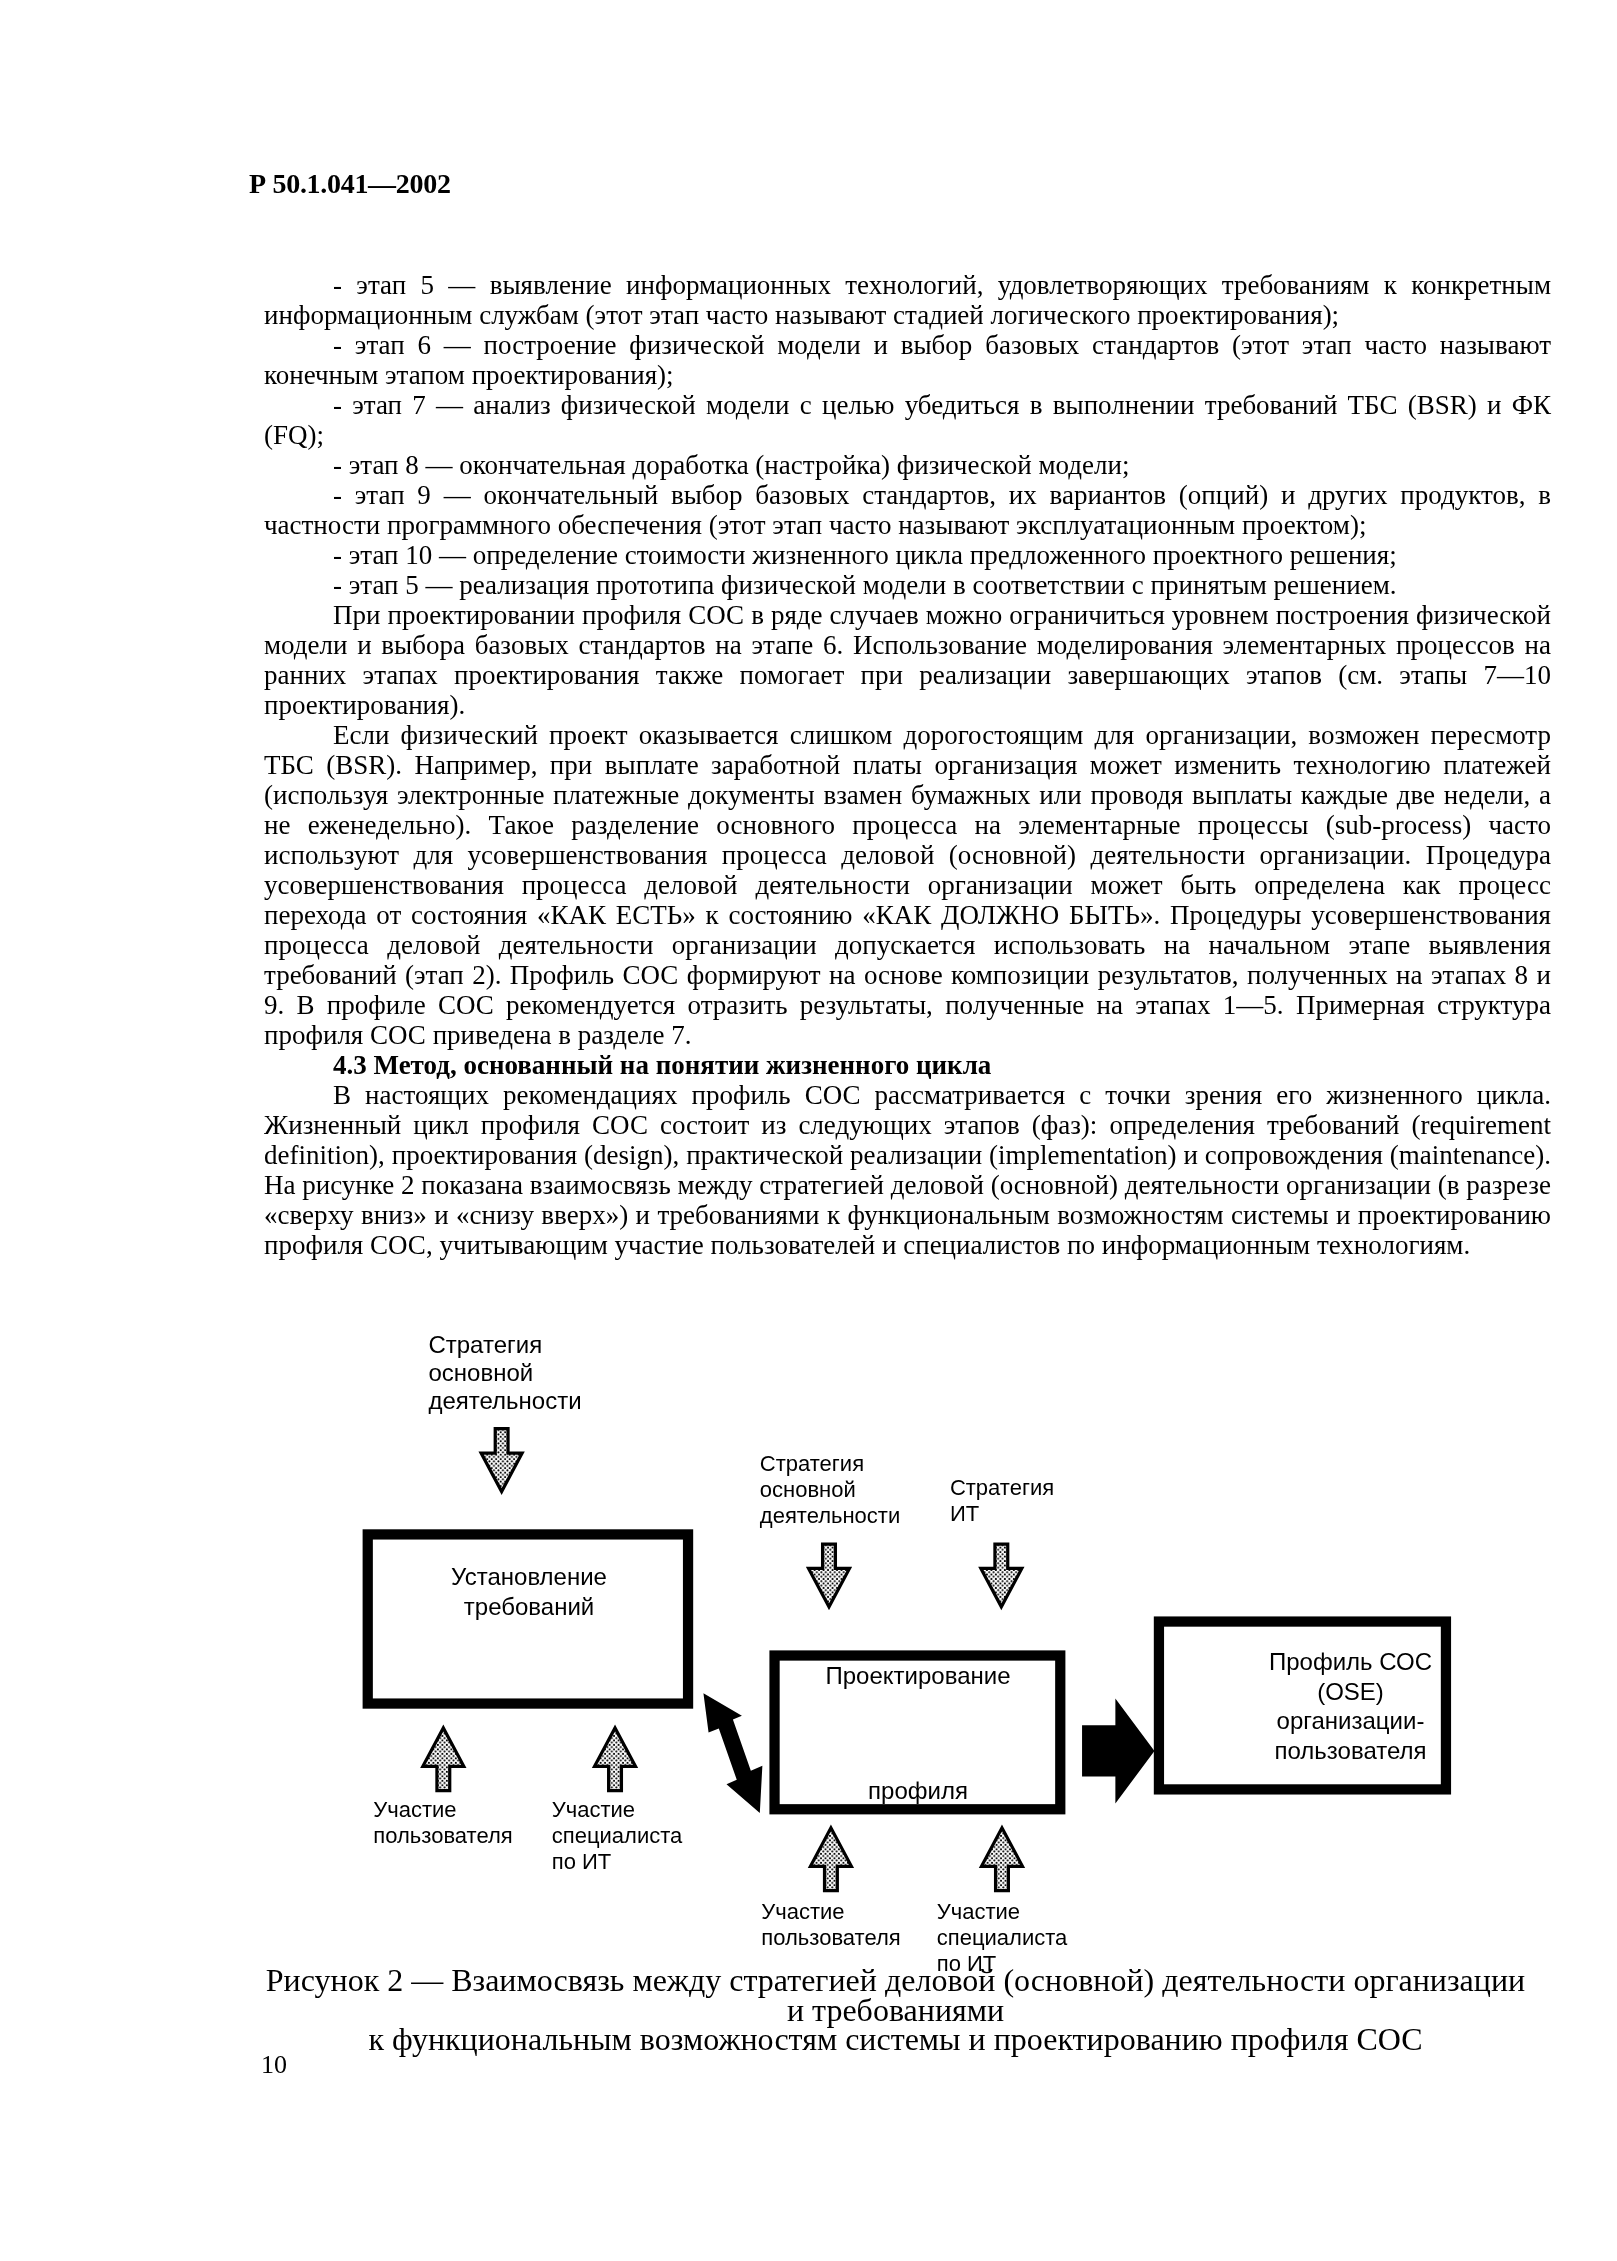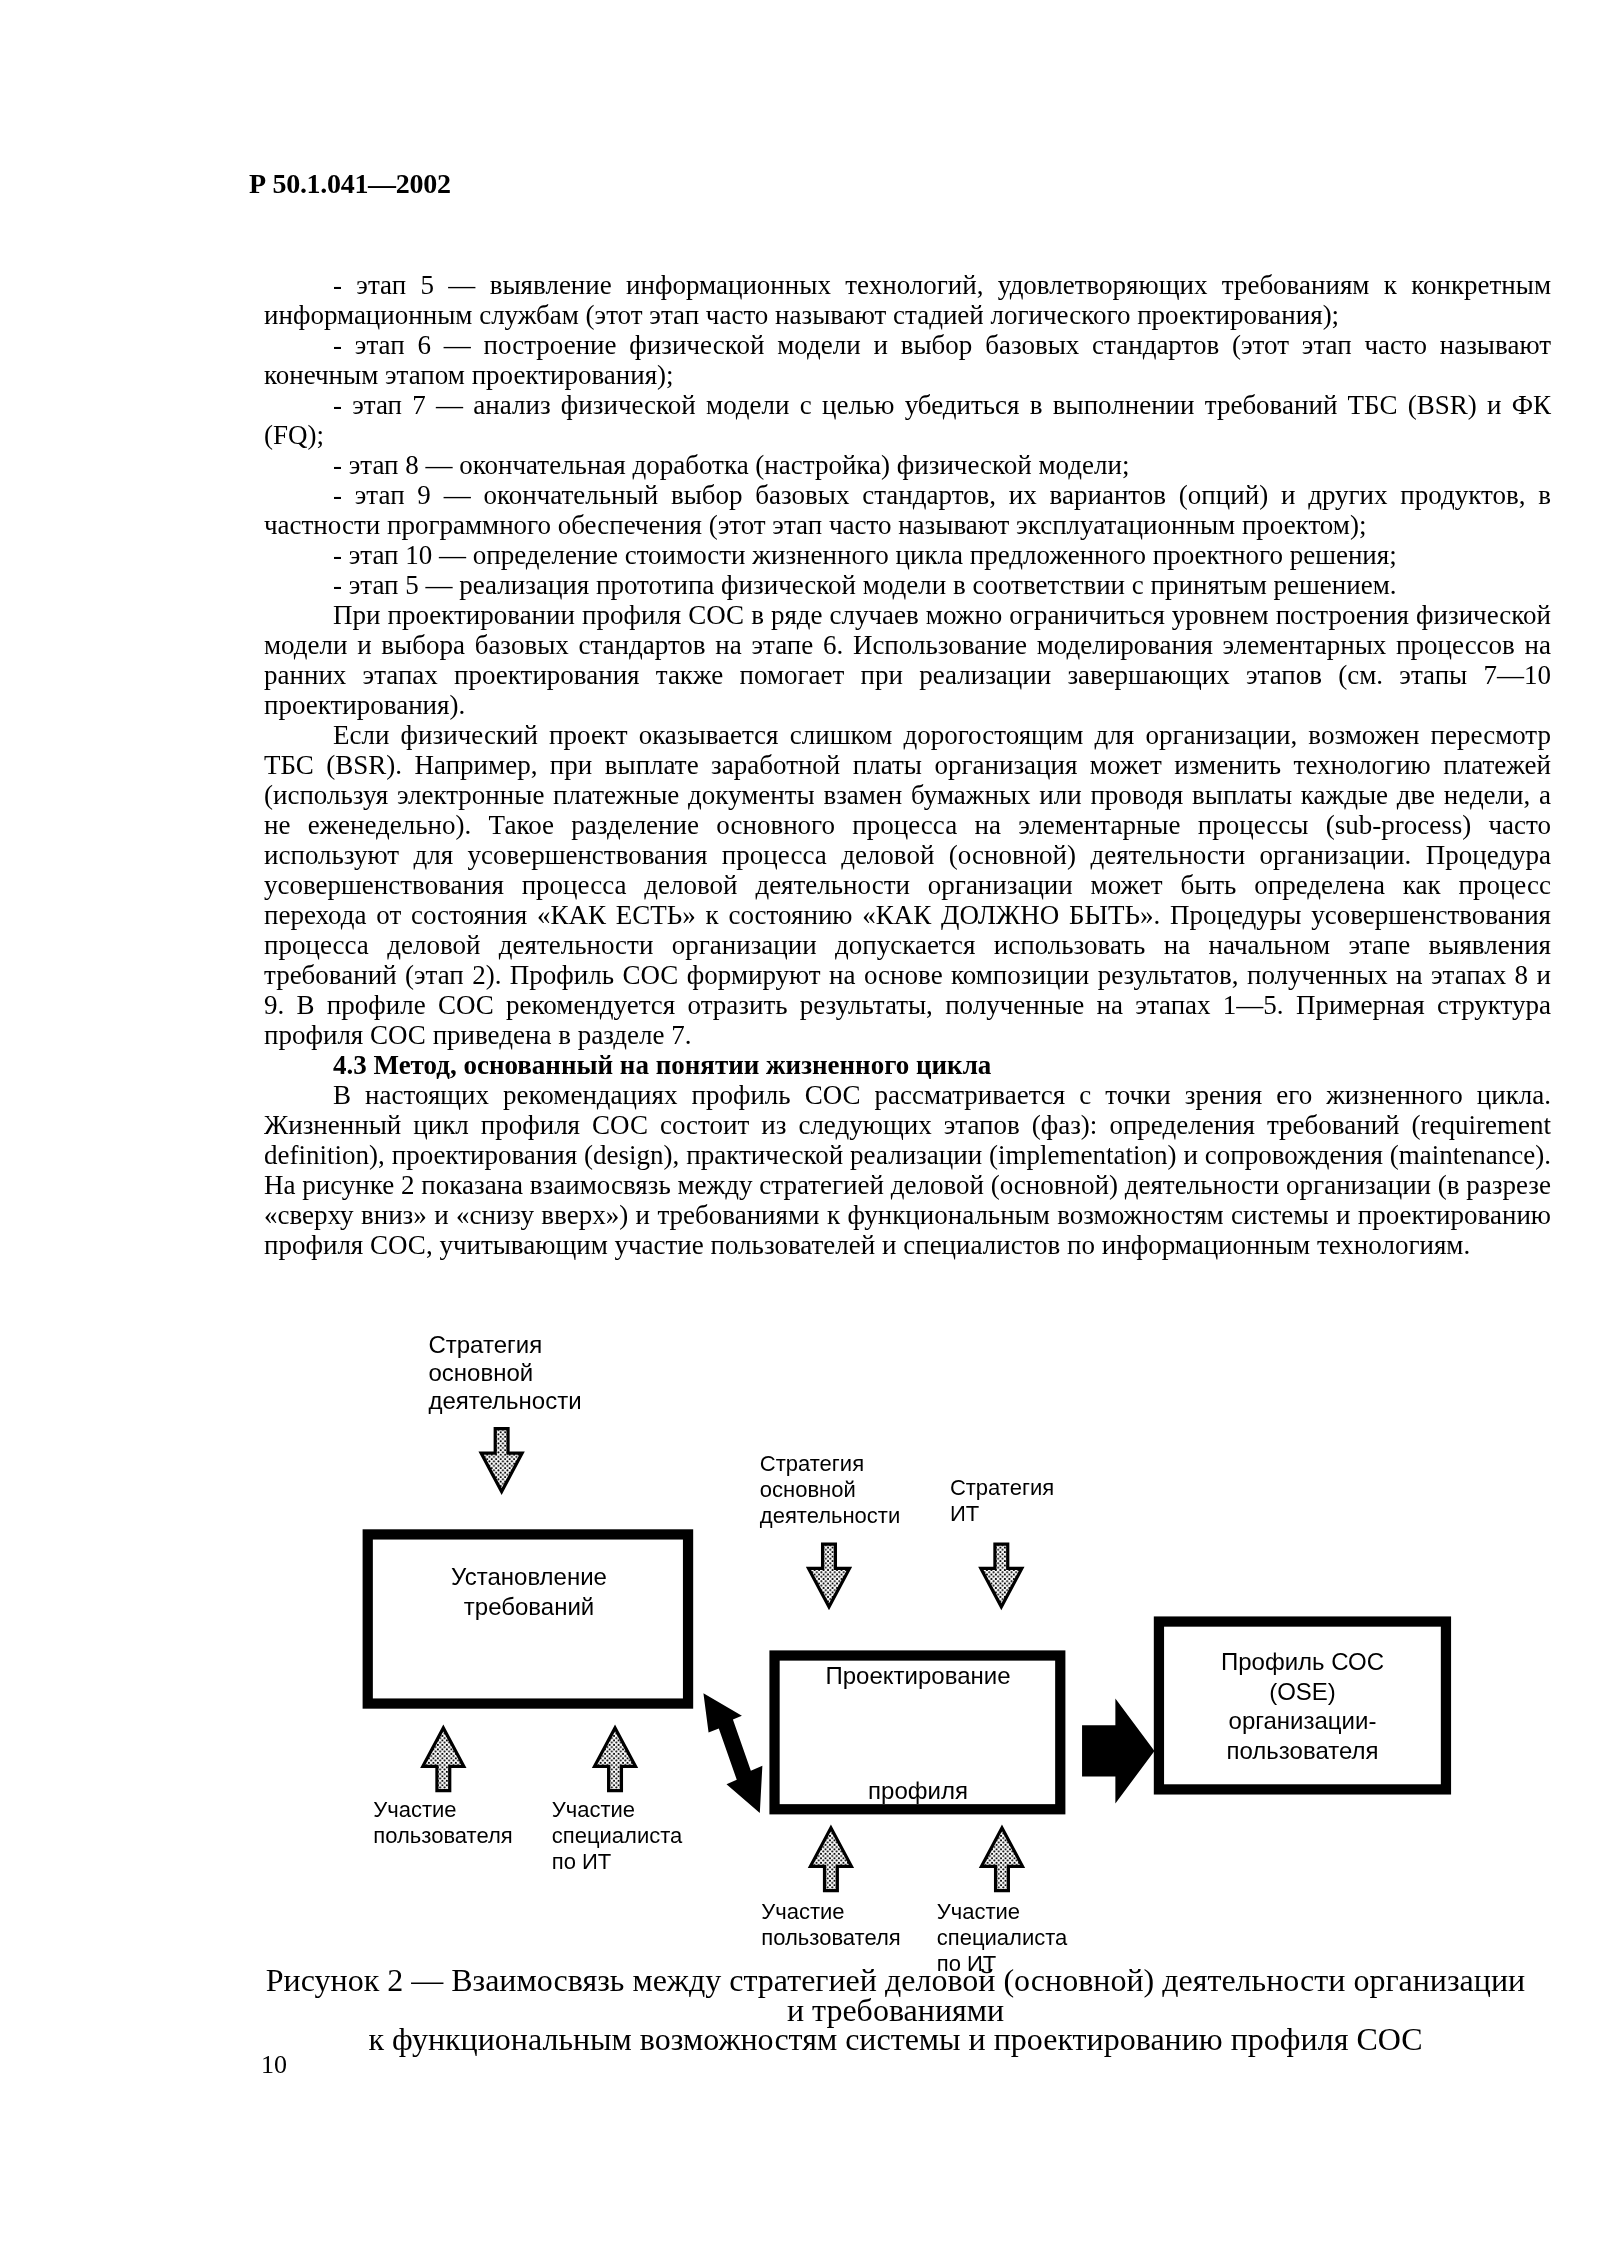--- a/index.html
+++ b/index.html
@@ -94,21 +94,21 @@
   </svg>
 
   <div class="boxlabel sans" style="left:373px; top:1540px; width:264px; height:103px;margin-left:24px;">
     <span>Установление</span>
     <span>требований</span>
   </div>
   <div class="boxlabel sans" style="left:780px; top:1661px; width:276px; height:144px;justify-content:space-between;">
     <span>Проектирование</span>
     <span>профиля</span>
   </div>
-  <div class="boxlabel sans" style="left:1164px; top:1627px; width:277px; height:158px;">
+  <div class="boxlabel sans" style="left:1164px; top:1627px; width:277px; height:158px;padding-left:48px;">
     <span>Профиль СОС</span>
     <span>(OSE)</span>
     <span>организации-</span>
     <span>пользователя</span>
   </div>
 
   <div class="dlabel sans" style="left:505px; top:1331px;">
     <div>Стратегия</div>
     <div>основной</div>
     <div>деятельности</div>

